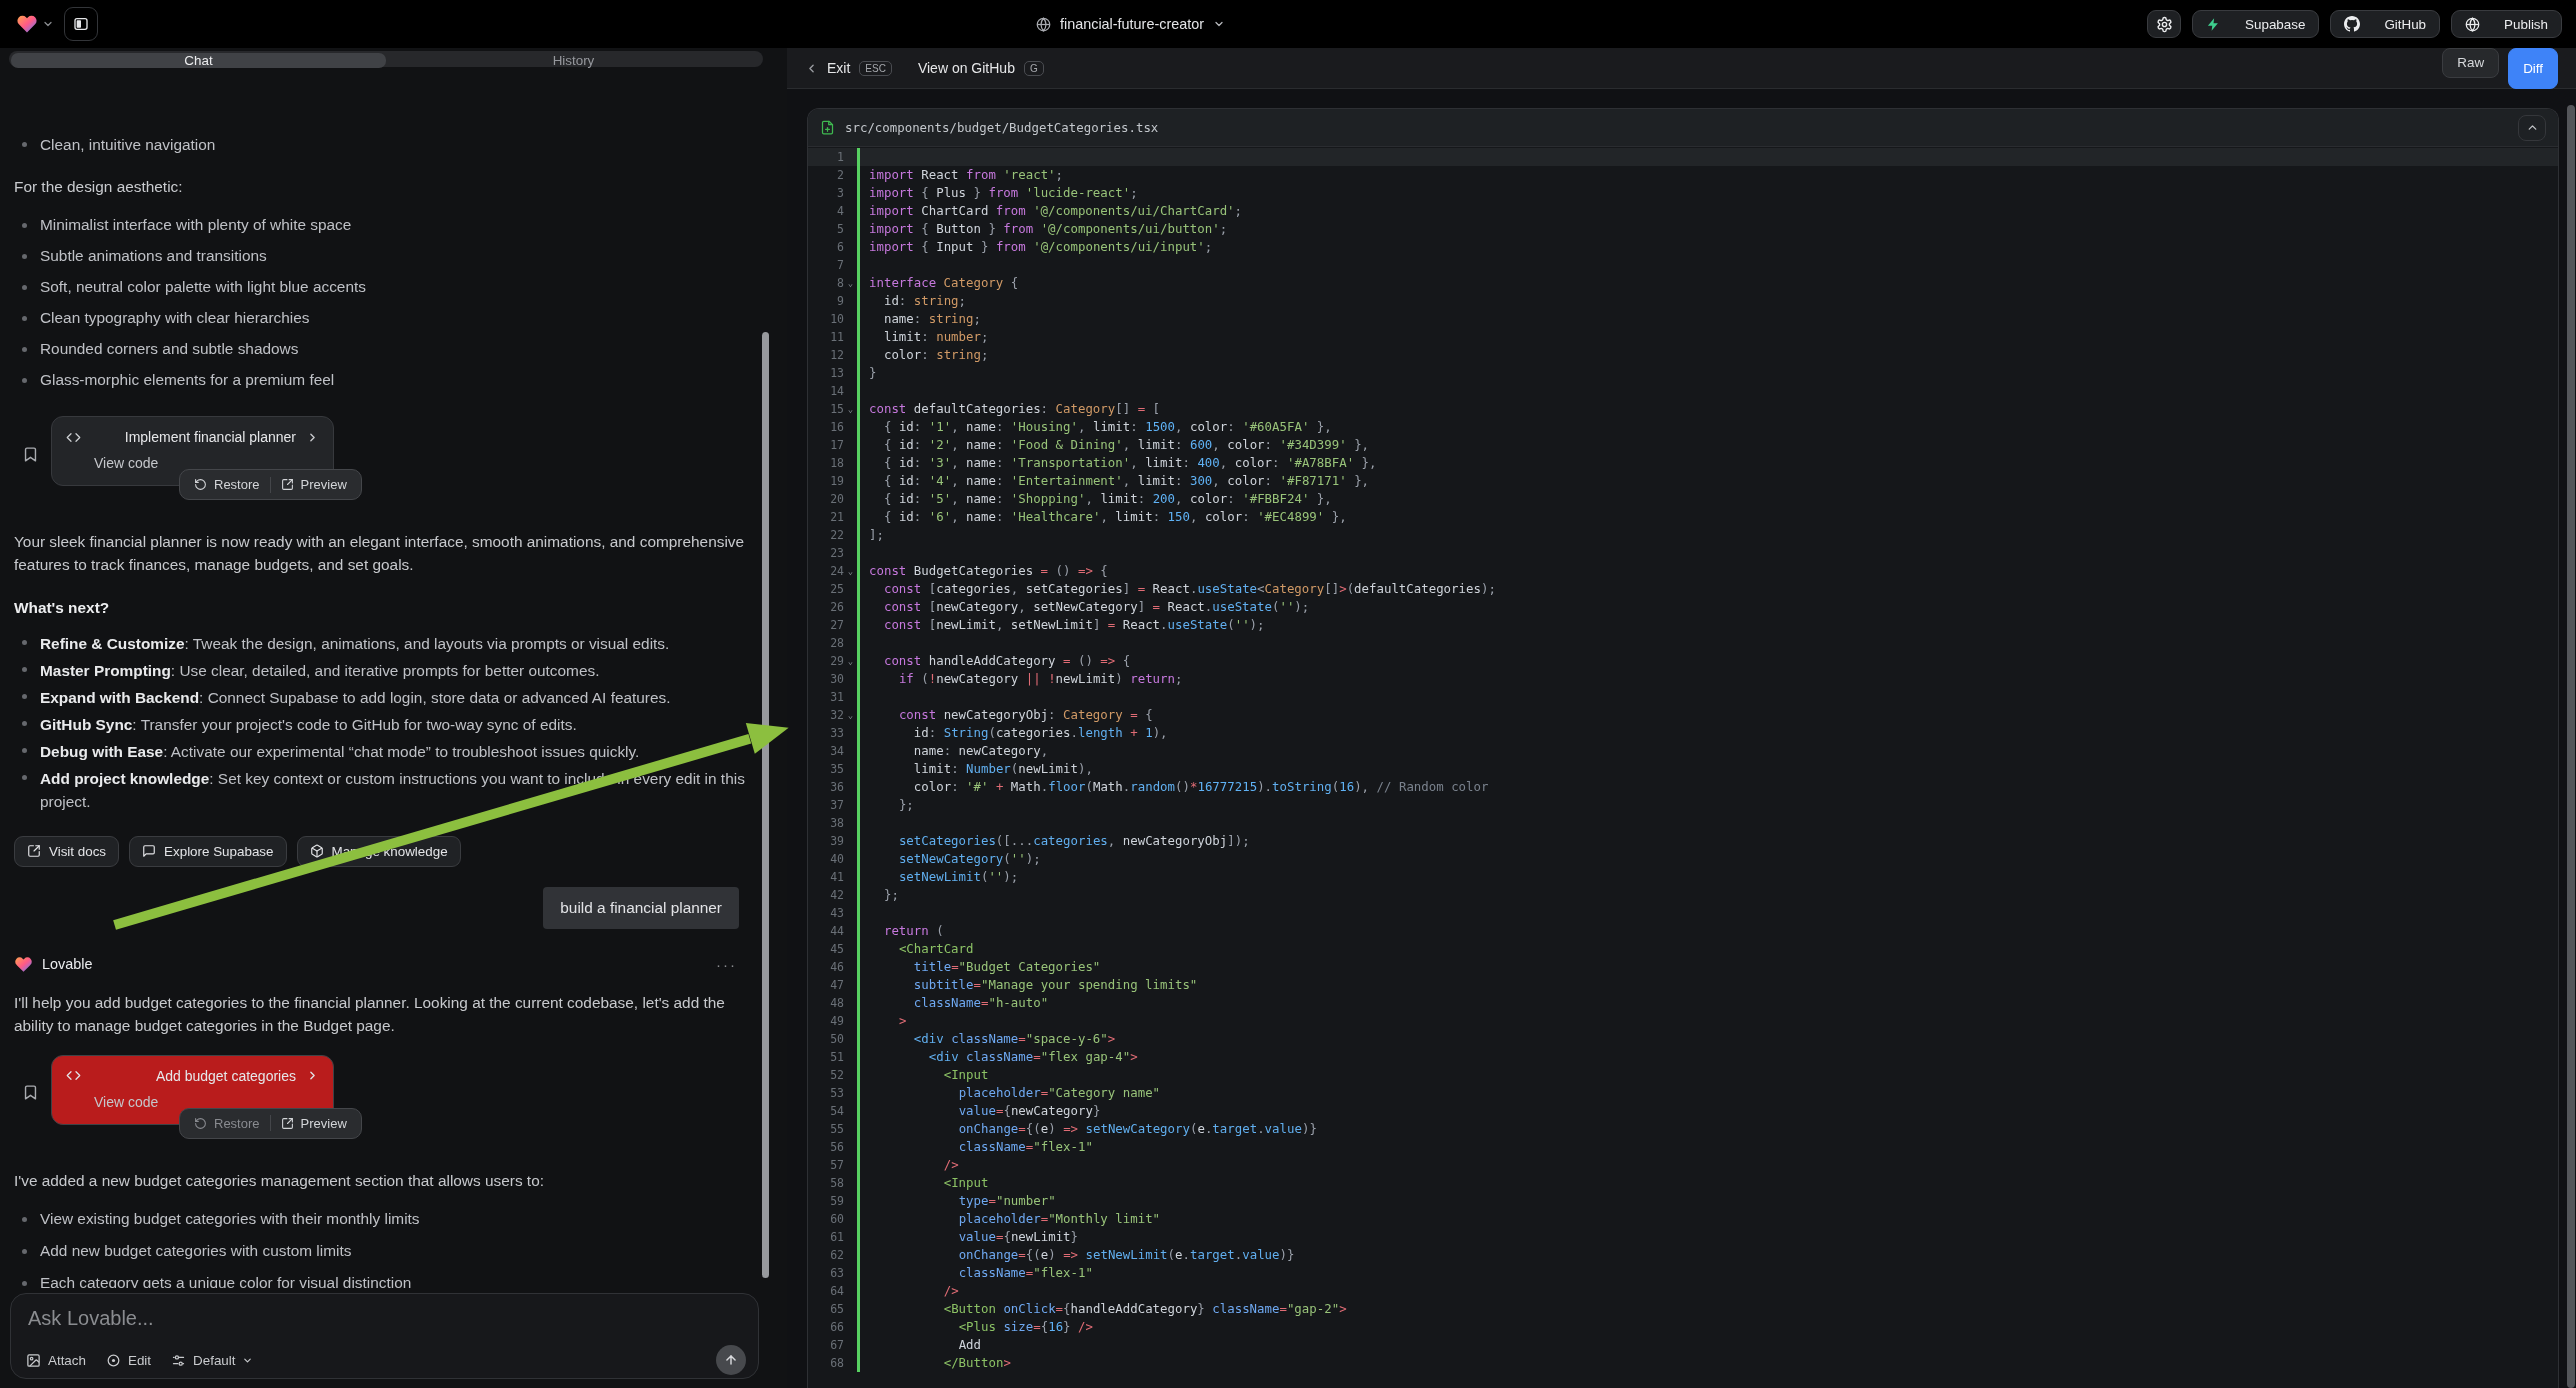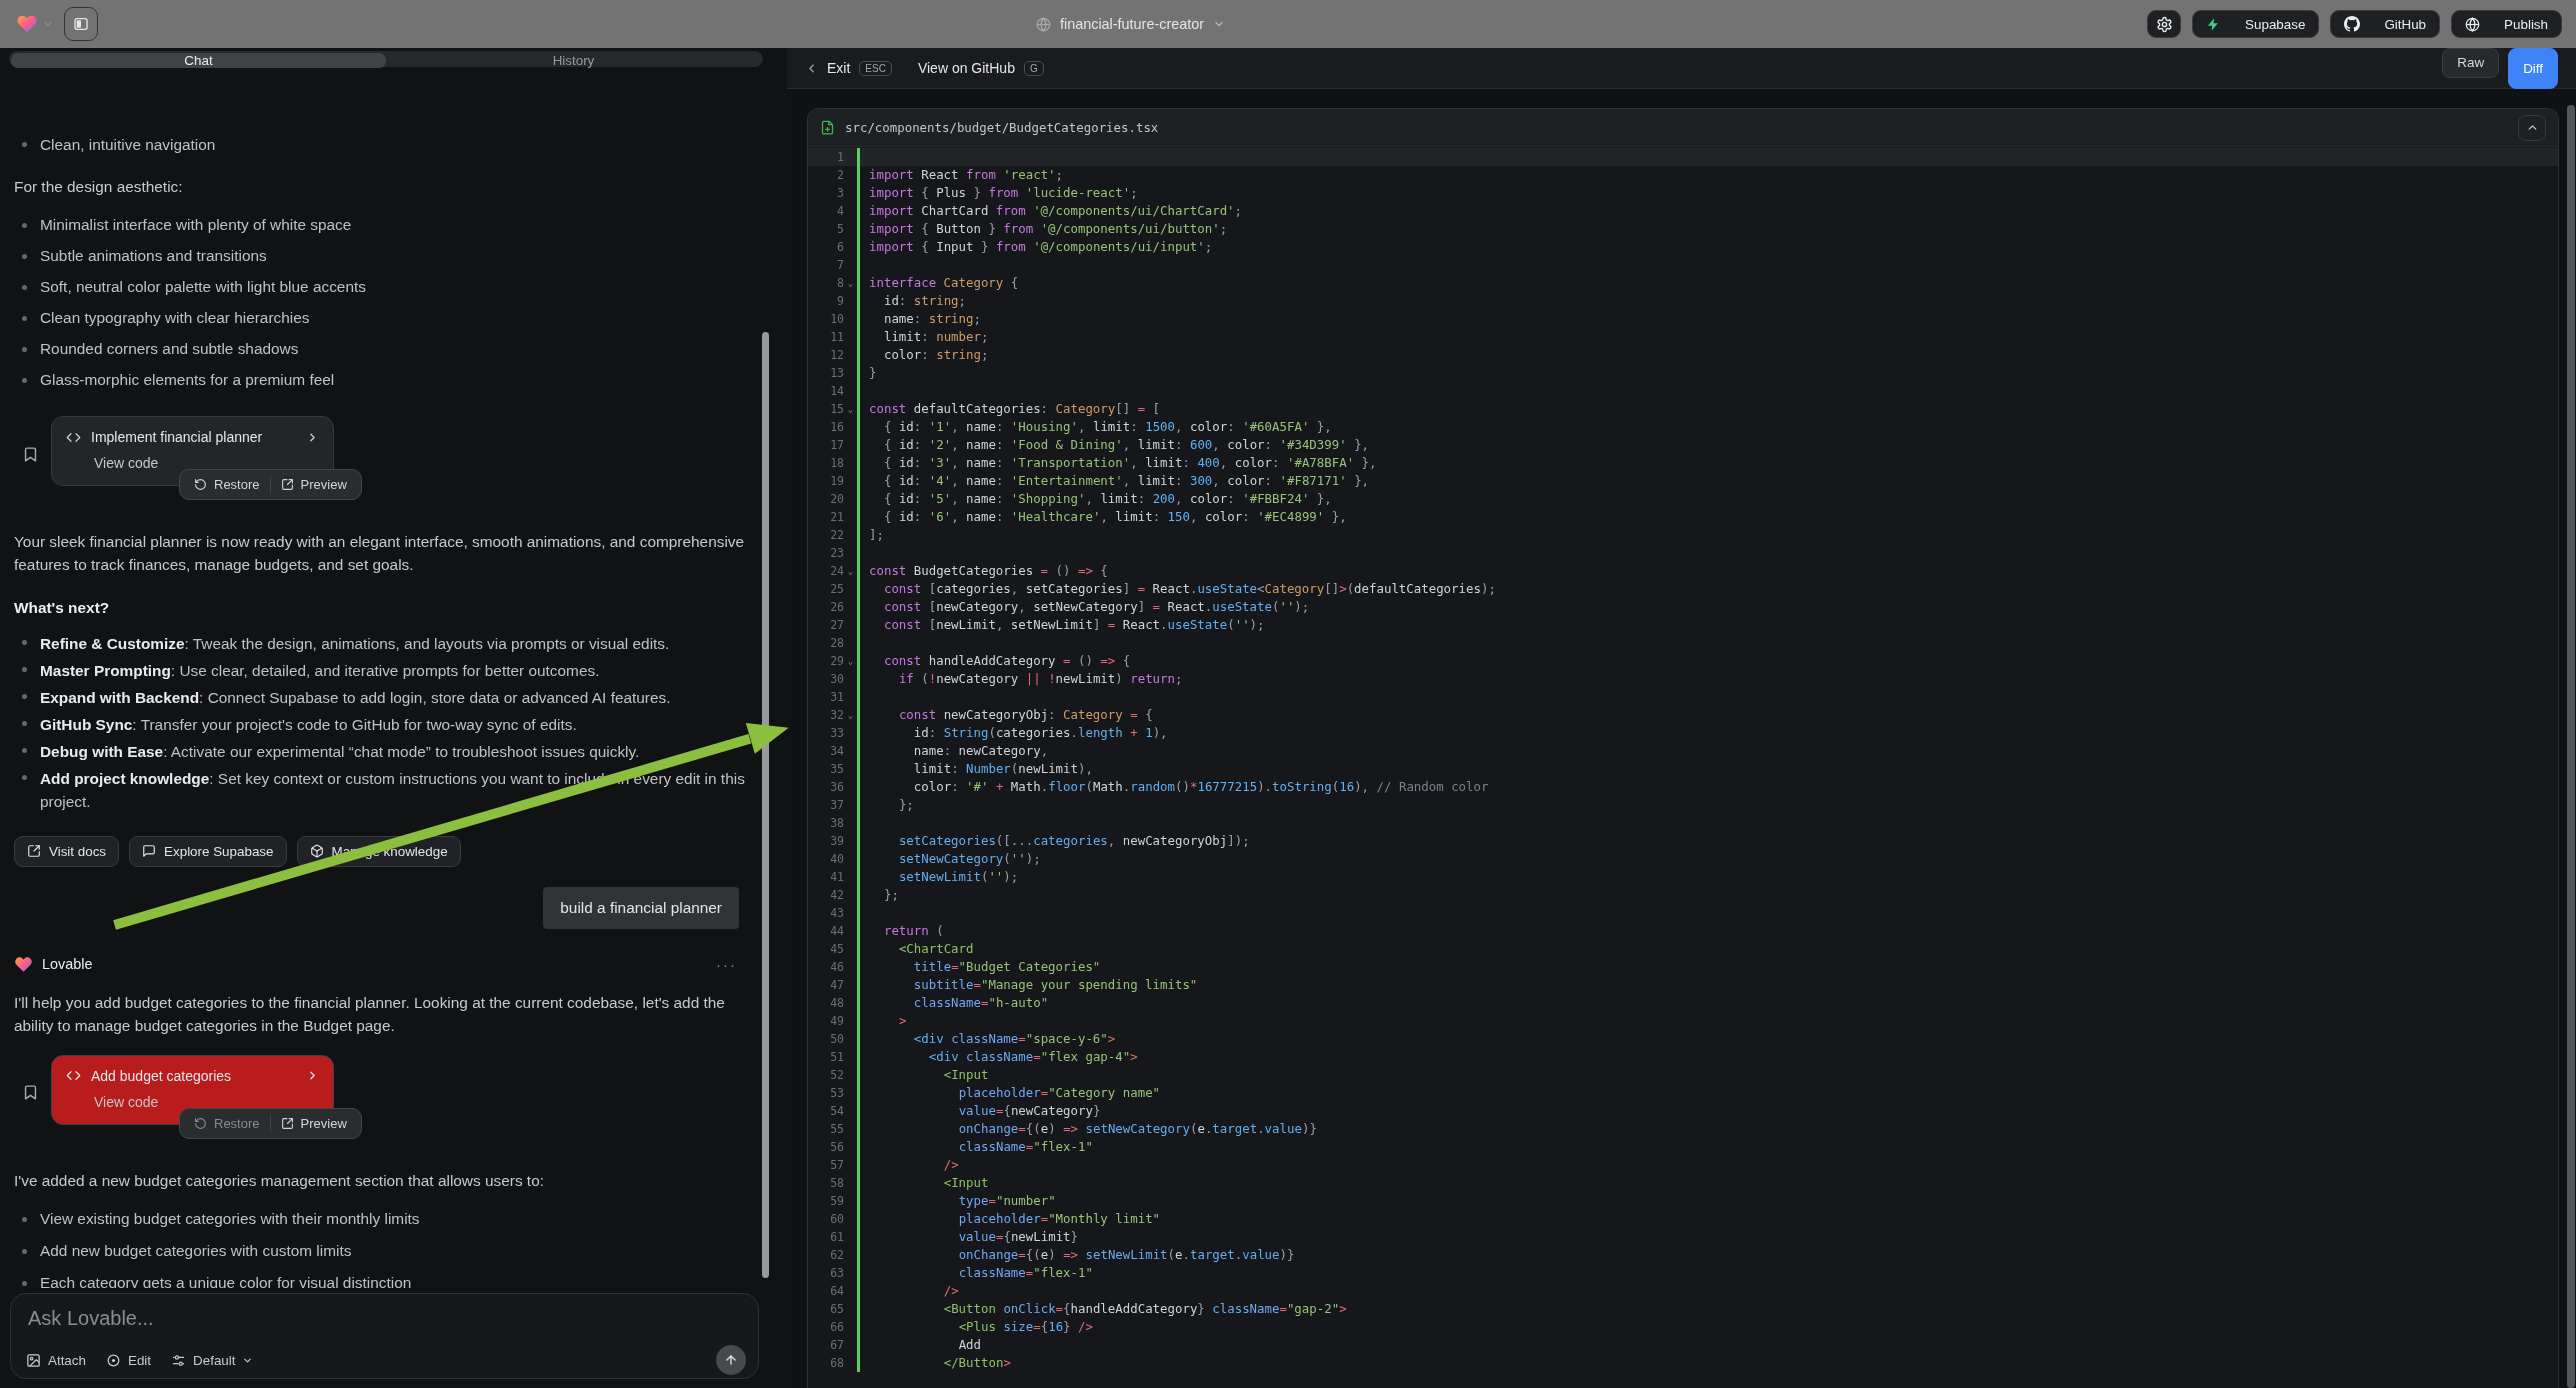--- a/index.html
+++ b/index.html
@@ -5,21 +5,21 @@
   * { margin:0; padding:0; box-sizing:border-box; }
   html,body { background:#0B0C0D; }
   body { font-family:"Liberation Sans", sans-serif; color:#C7C9CD; }
   .screen { position:relative; width:2576px; height:1388px; overflow:hidden; background:#111214; }
 
   
   .ic { display:inline-block; vertical-align:middle; flex:none; }
   svg { display:block; }
 
   
-  .topbar { position:absolute; top:0; left:0; right:0; height:48px; background:#737373; display:flex; align-items:center; }
+  .topbar { position:absolute; top:0; left:0; right:0; height:48px; background:#000000; display:flex; align-items:center; }
   .tb-left { position:absolute; left:16px; top:0; height:48px; display:flex; align-items:center; gap:10px; }
   .logo-wrap { display:flex; align-items:center; gap:4px; cursor:pointer; }
   .panel-btn { width:34px; height:34px; border:1px solid #333539; border-radius:9px; background:transparent; display:flex; align-items:center; justify-content:center; }
   .tb-center { position:absolute; left:1036px; top:0; height:48px; display:flex; align-items:center; gap:9px; color:#E4E5E8; font-size:14.4px; }
   .tb-right { position:absolute; right:14px; top:0; height:48px; display:flex; align-items:center; gap:11px; }
   .tb-btn { height:28px; display:flex; align-items:center; gap:24px; padding:0 13px; background:#1E2023; border:1px solid #393B3F; border-radius:9px; color:#ECEDEF; font-size:13.4px; }
   .tb-btn.icononly { width:34px; padding:0; justify-content:center; }
 
   
   .chat-panel { position:absolute; left:0; top:48px; width:775px; bottom:0; background:#111214; }
@@ -41,21 +41,21 @@
   ul.wn { margin-top:15px; }
   ul.wn li { line-height:23px; margin-bottom:4px; max-width:745px; }
   ul.wn b { color:#E9EAEC; }
 
   
   .vblock { margin-top:26px; display:flex; gap:12px; position:relative; }
   .bm-btn { margin-top:6px; margin-left:8px; color:#A9ABB0; background:none; border:none; }
   .vcard { position:relative; width:283px; border-radius:12px; background:#232528; border:1px solid #37393D; padding:12px 14px 14px 14px; }
   .vcard.hl { background:#b91c1c; border-color:#3F4246; }
   .vrow1 { display:flex; align-items:center; gap:10px; color:#E6E7E9; font-size:14px; }
-  .vrow1 .title { flex:1; }
+  .vrow1 .title { flex:1;text-align:right; }
   .vrow2 { margin-top:10px; margin-left:28px; color:#C5C7CB; font-size:14px; cursor:pointer; }
   .vpill { position:absolute; left:127px; bottom:-15px; display:flex; align-items:center; height:31px; background:#2A2C2F; border:1px solid #44464A; border-radius:10px; padding:0 4px; white-space:nowrap; }
   .vpill button { display:flex; align-items:center; gap:7px; background:none; border:none; color:#D3D5D8; font-size:13px; padding:0 10px; font-family:inherit; }
   .vpill .sep { width:1px; height:16px; background:#44464A; }
   .vpill button.dim { color:#898B90; }
   .pad-for-pill { margin-top:44px; }
 
   
   .chips { margin-top:23px; display:flex; gap:10px; }
   .chip { height:31px; display:flex; align-items:center; gap:8px; padding:0 12px; background:#202225; border:1px solid #3A3C40; border-radius:9px; color:#E3E4E7; font-size:13.4px; }

